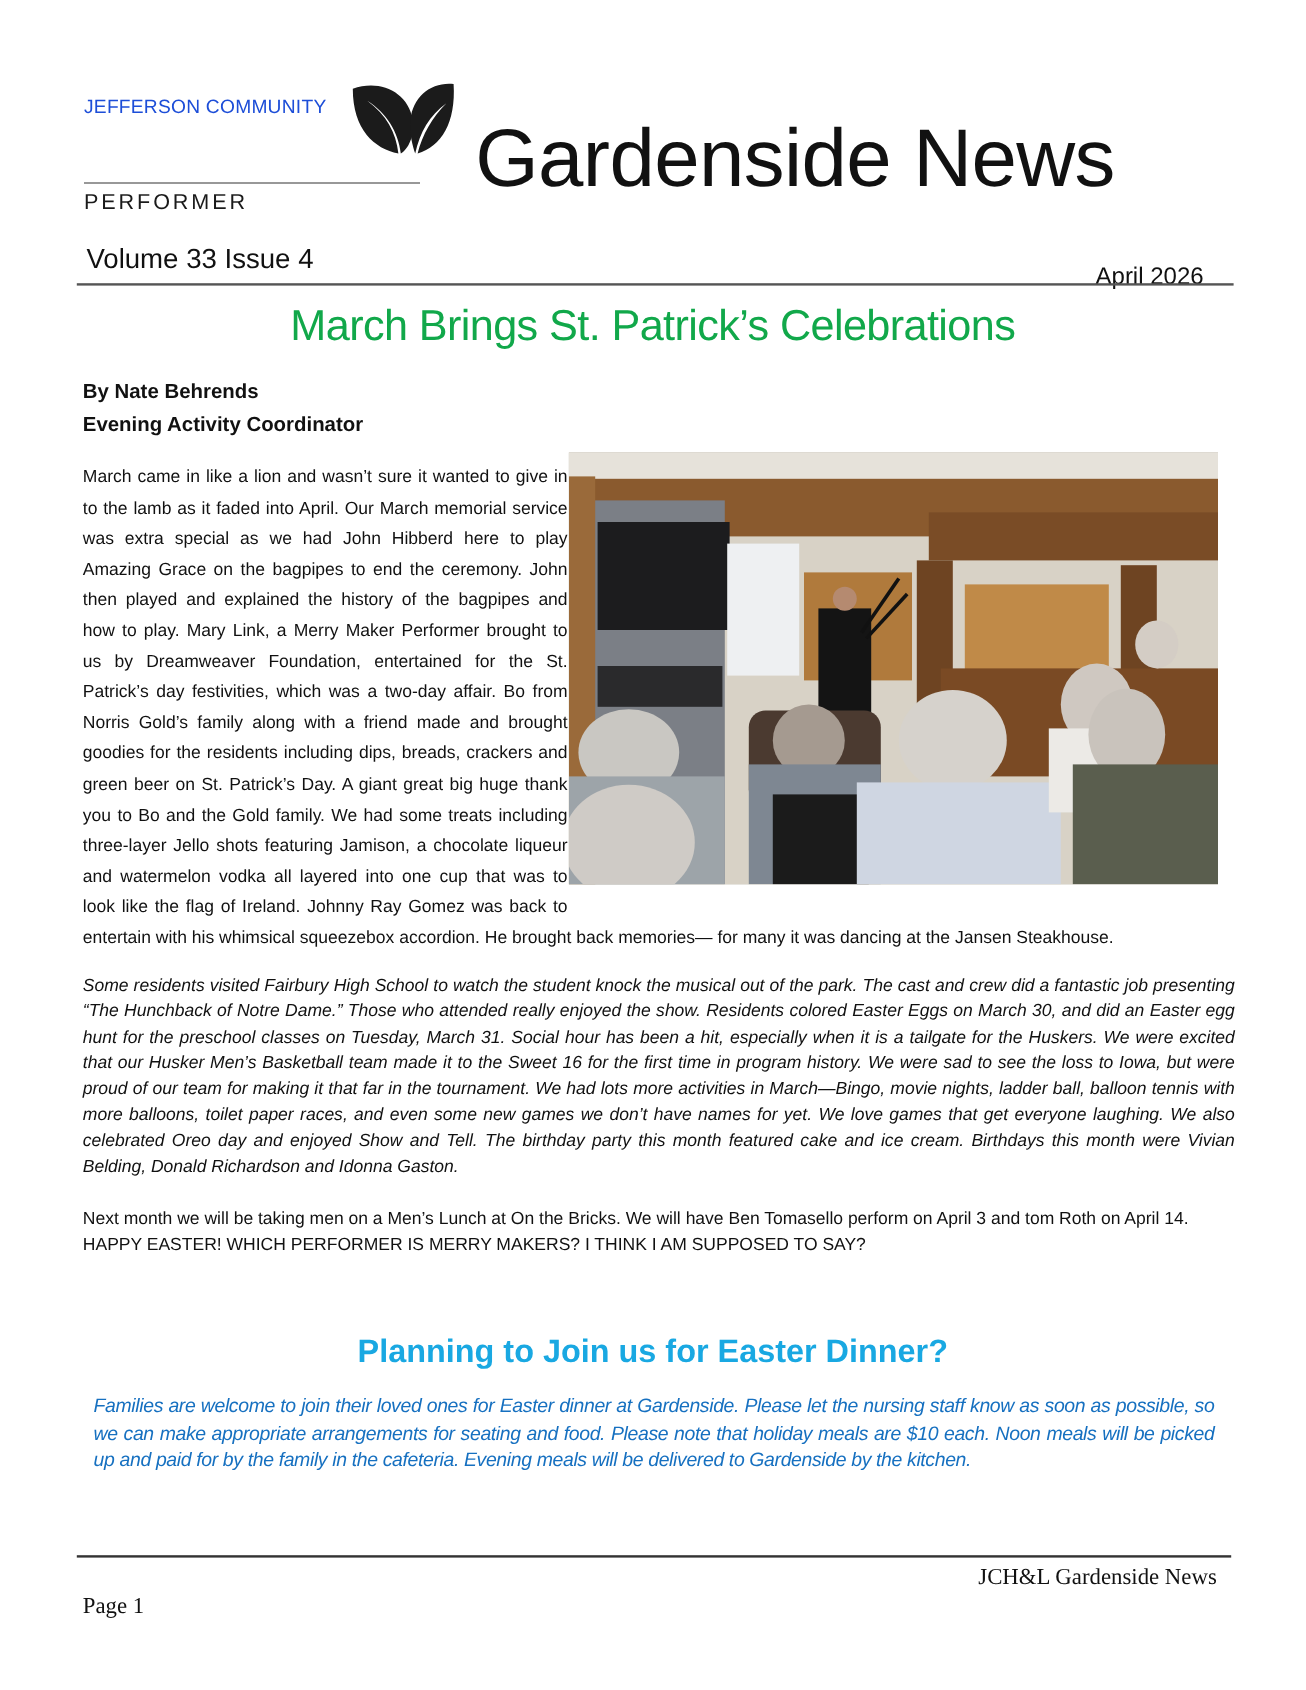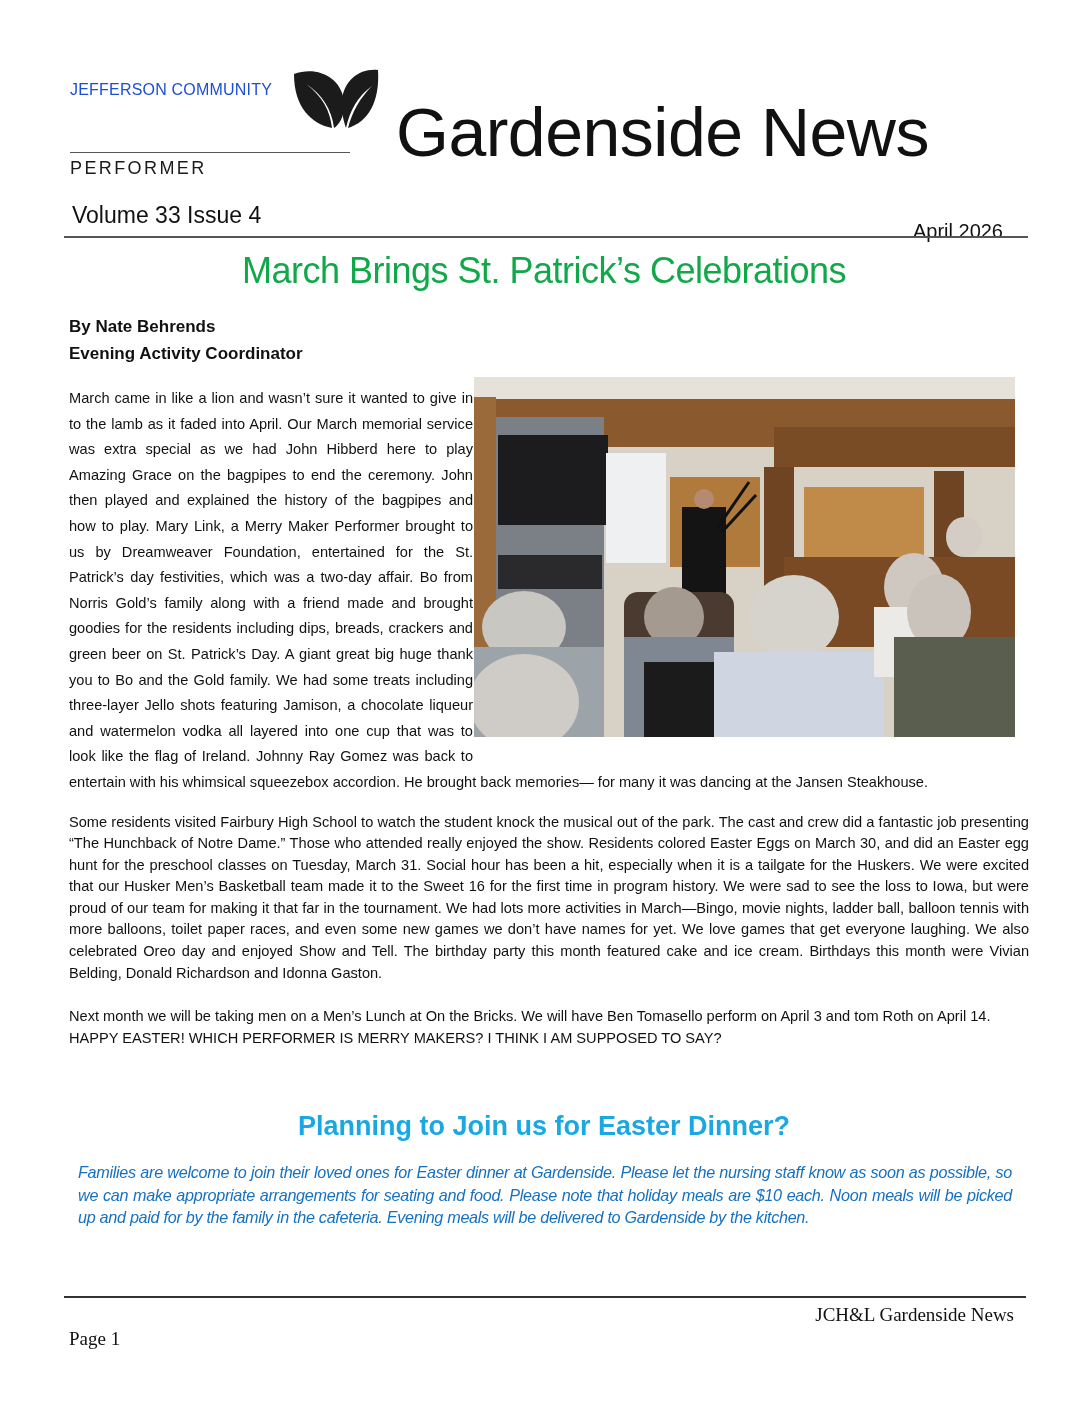--- a/index.html
+++ b/index.html
@@ -22,21 +22,21 @@
   .headline { position: absolute; left: 0; width: 1088px; top: 250px; text-align: center; font-family: "Liberation Sans", sans-serif; font-size: 36px; color: #11a84a; letter-spacing: -0.5px; }
 
   .byline { position: absolute; left: 69px; top: 313px; font-family: "Liberation Sans", sans-serif; font-weight: bold; font-size: 17px; line-height: 27px; color: #111; }
 
   .photo { position: absolute; left: 474px; top: 377px; width: 541px; height: 360px; overflow: hidden; background: #c9c2b6; }
 
   .body-wrap { position: absolute; left: 69px; top: 386px; width: 960px; font-family: "Liberation Sans", sans-serif; font-size: 14.6px; color: #111; }
   .p1 { line-height: 25.6px; margin: 0; text-align: justify; }
   .float-space { float: right; width: 556px; height: 372px; }
   .p2, .p3 { line-height: 21.6px; margin: 0; text-align: justify; font-size: 14.6px; }
-  .p2 { margin-top: 16px; }
+  .p2 { margin-top: 16px; font-style: italic; }
   .p3 { margin-top: 22px; text-align: left; }
 
   .sub { position: absolute; left: 0; width: 1088px; top: 1111px; text-align: center; font-family: "Liberation Sans", sans-serif; font-weight: bold; font-size: 27px; color: #19a8e2; }
   .easter { position: absolute; left: 78px; top: 1161px; width: 934px; font-family: "Liberation Sans", sans-serif; font-style: italic; font-size: 16.2px; line-height: 22.5px; color: #1670c0; letter-spacing: -0.3px; text-align: justify; }
 
   .hr-bot { position: absolute; left: 64px; top: 1296px; width: 962px; height: 2px; background: #333; }
   .page { position: absolute; left: 69px; top: 1304px; font-family: "Liberation Serif", serif; font-size: 19px; color: #111; margin-top: 24px; }
   .foot { position: absolute; right: 74px; top: 1304px; font-family: "Liberation Serif", serif; font-size: 19px; color: #111; }
 </style>
 </head>

